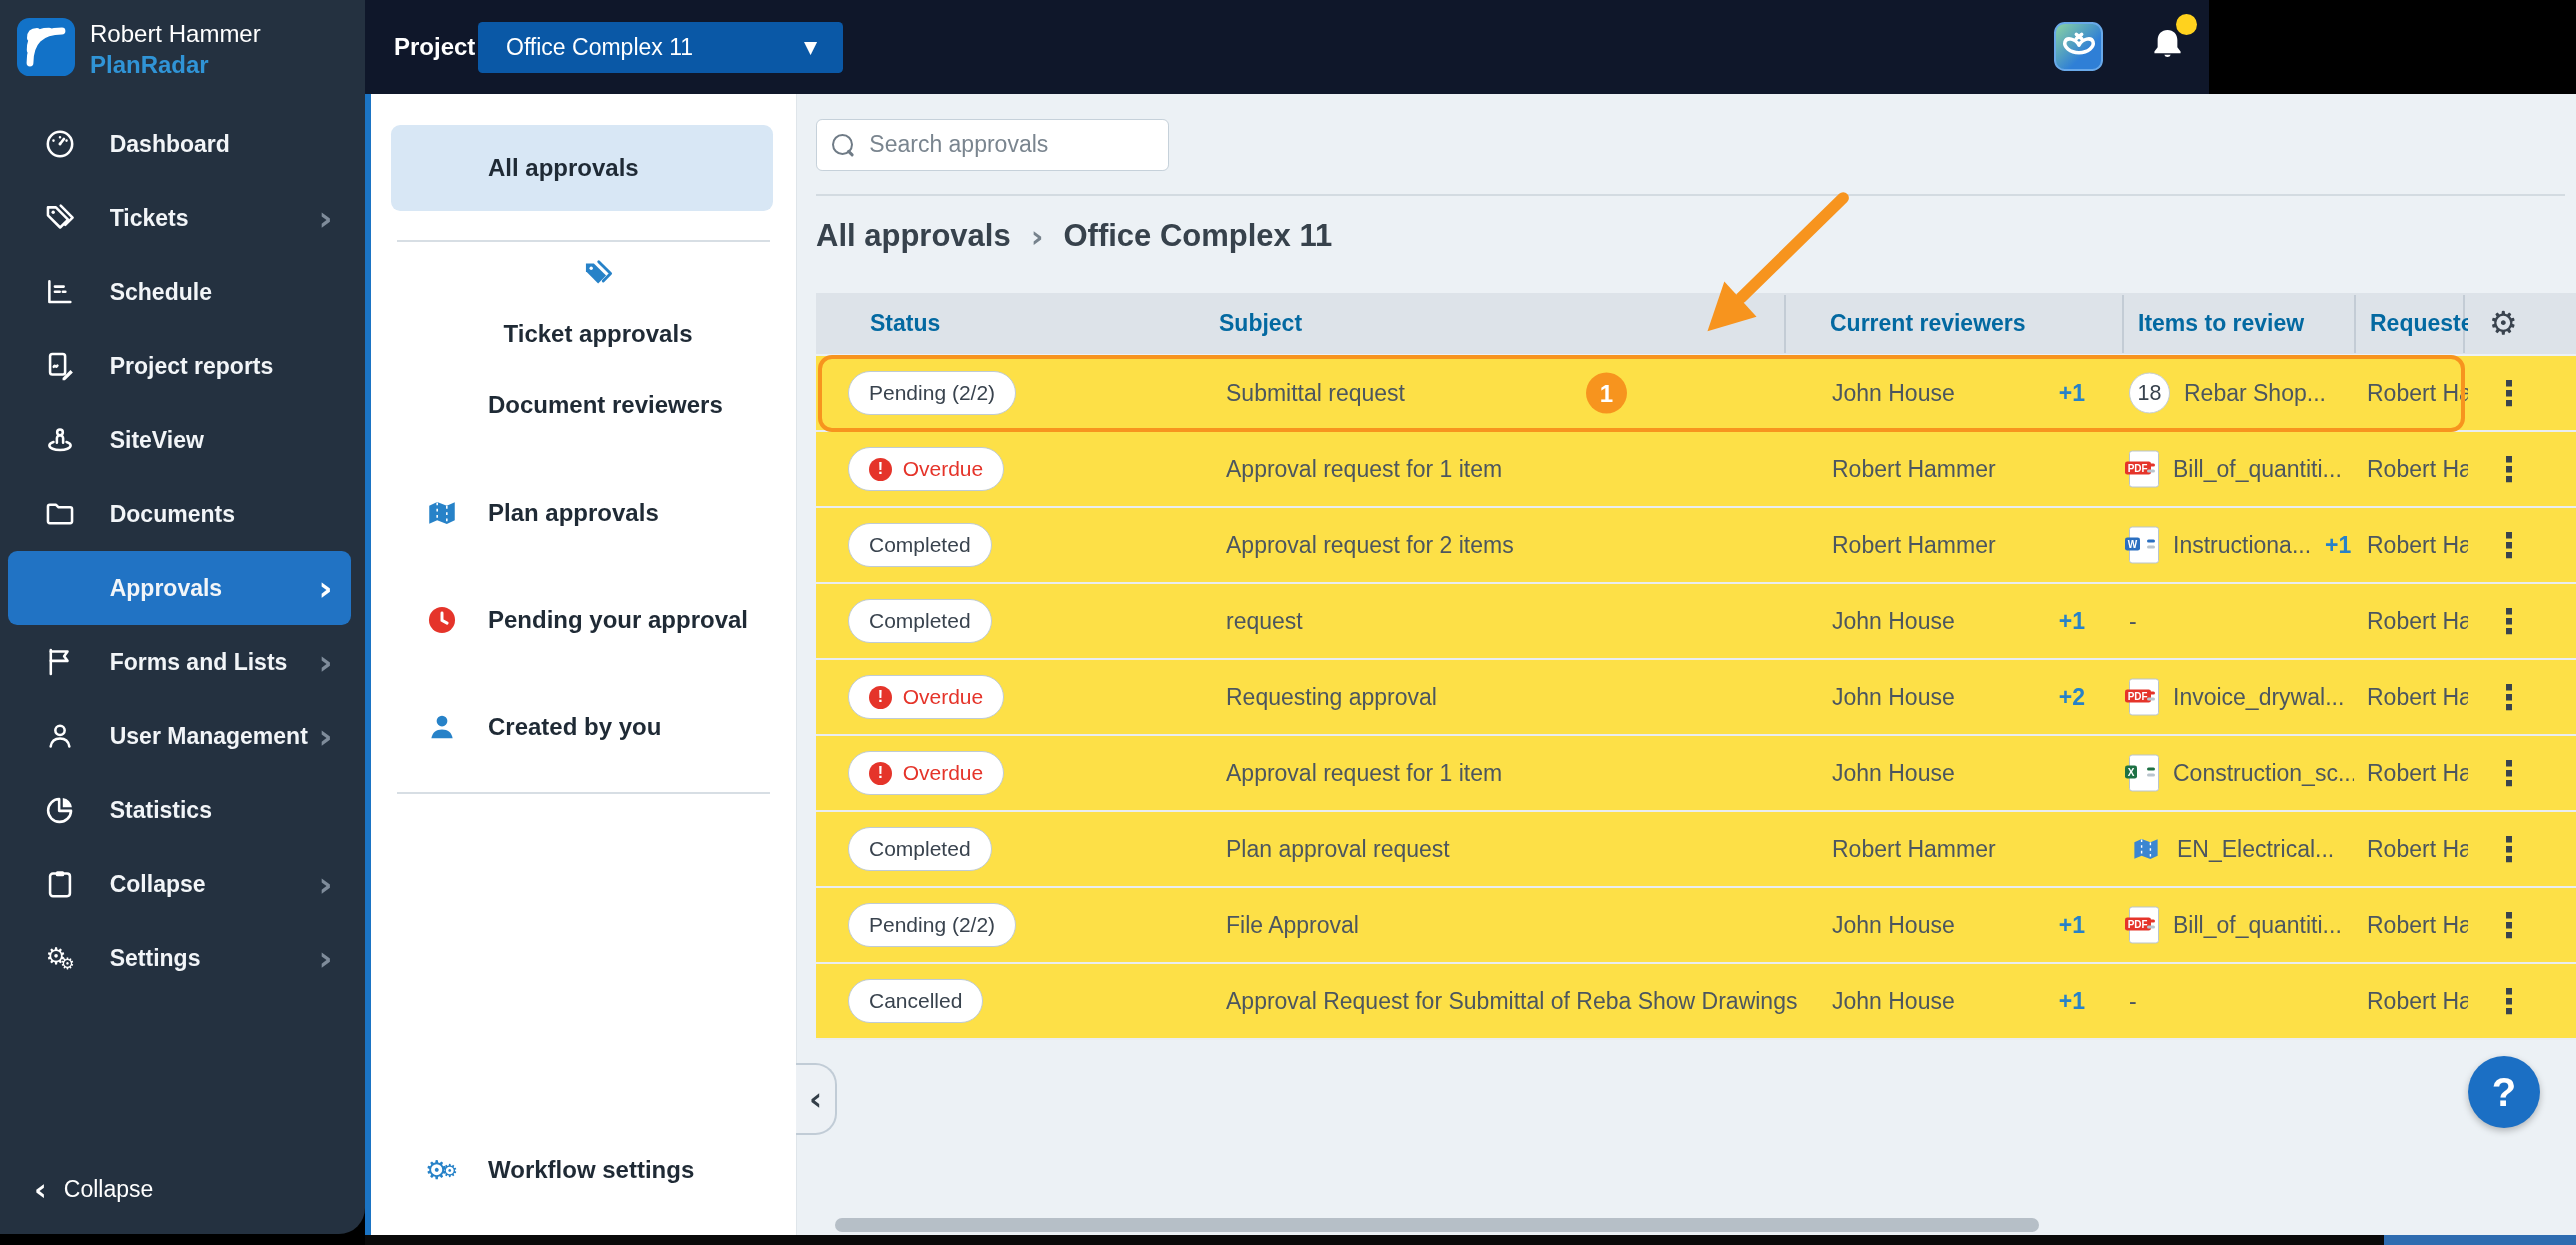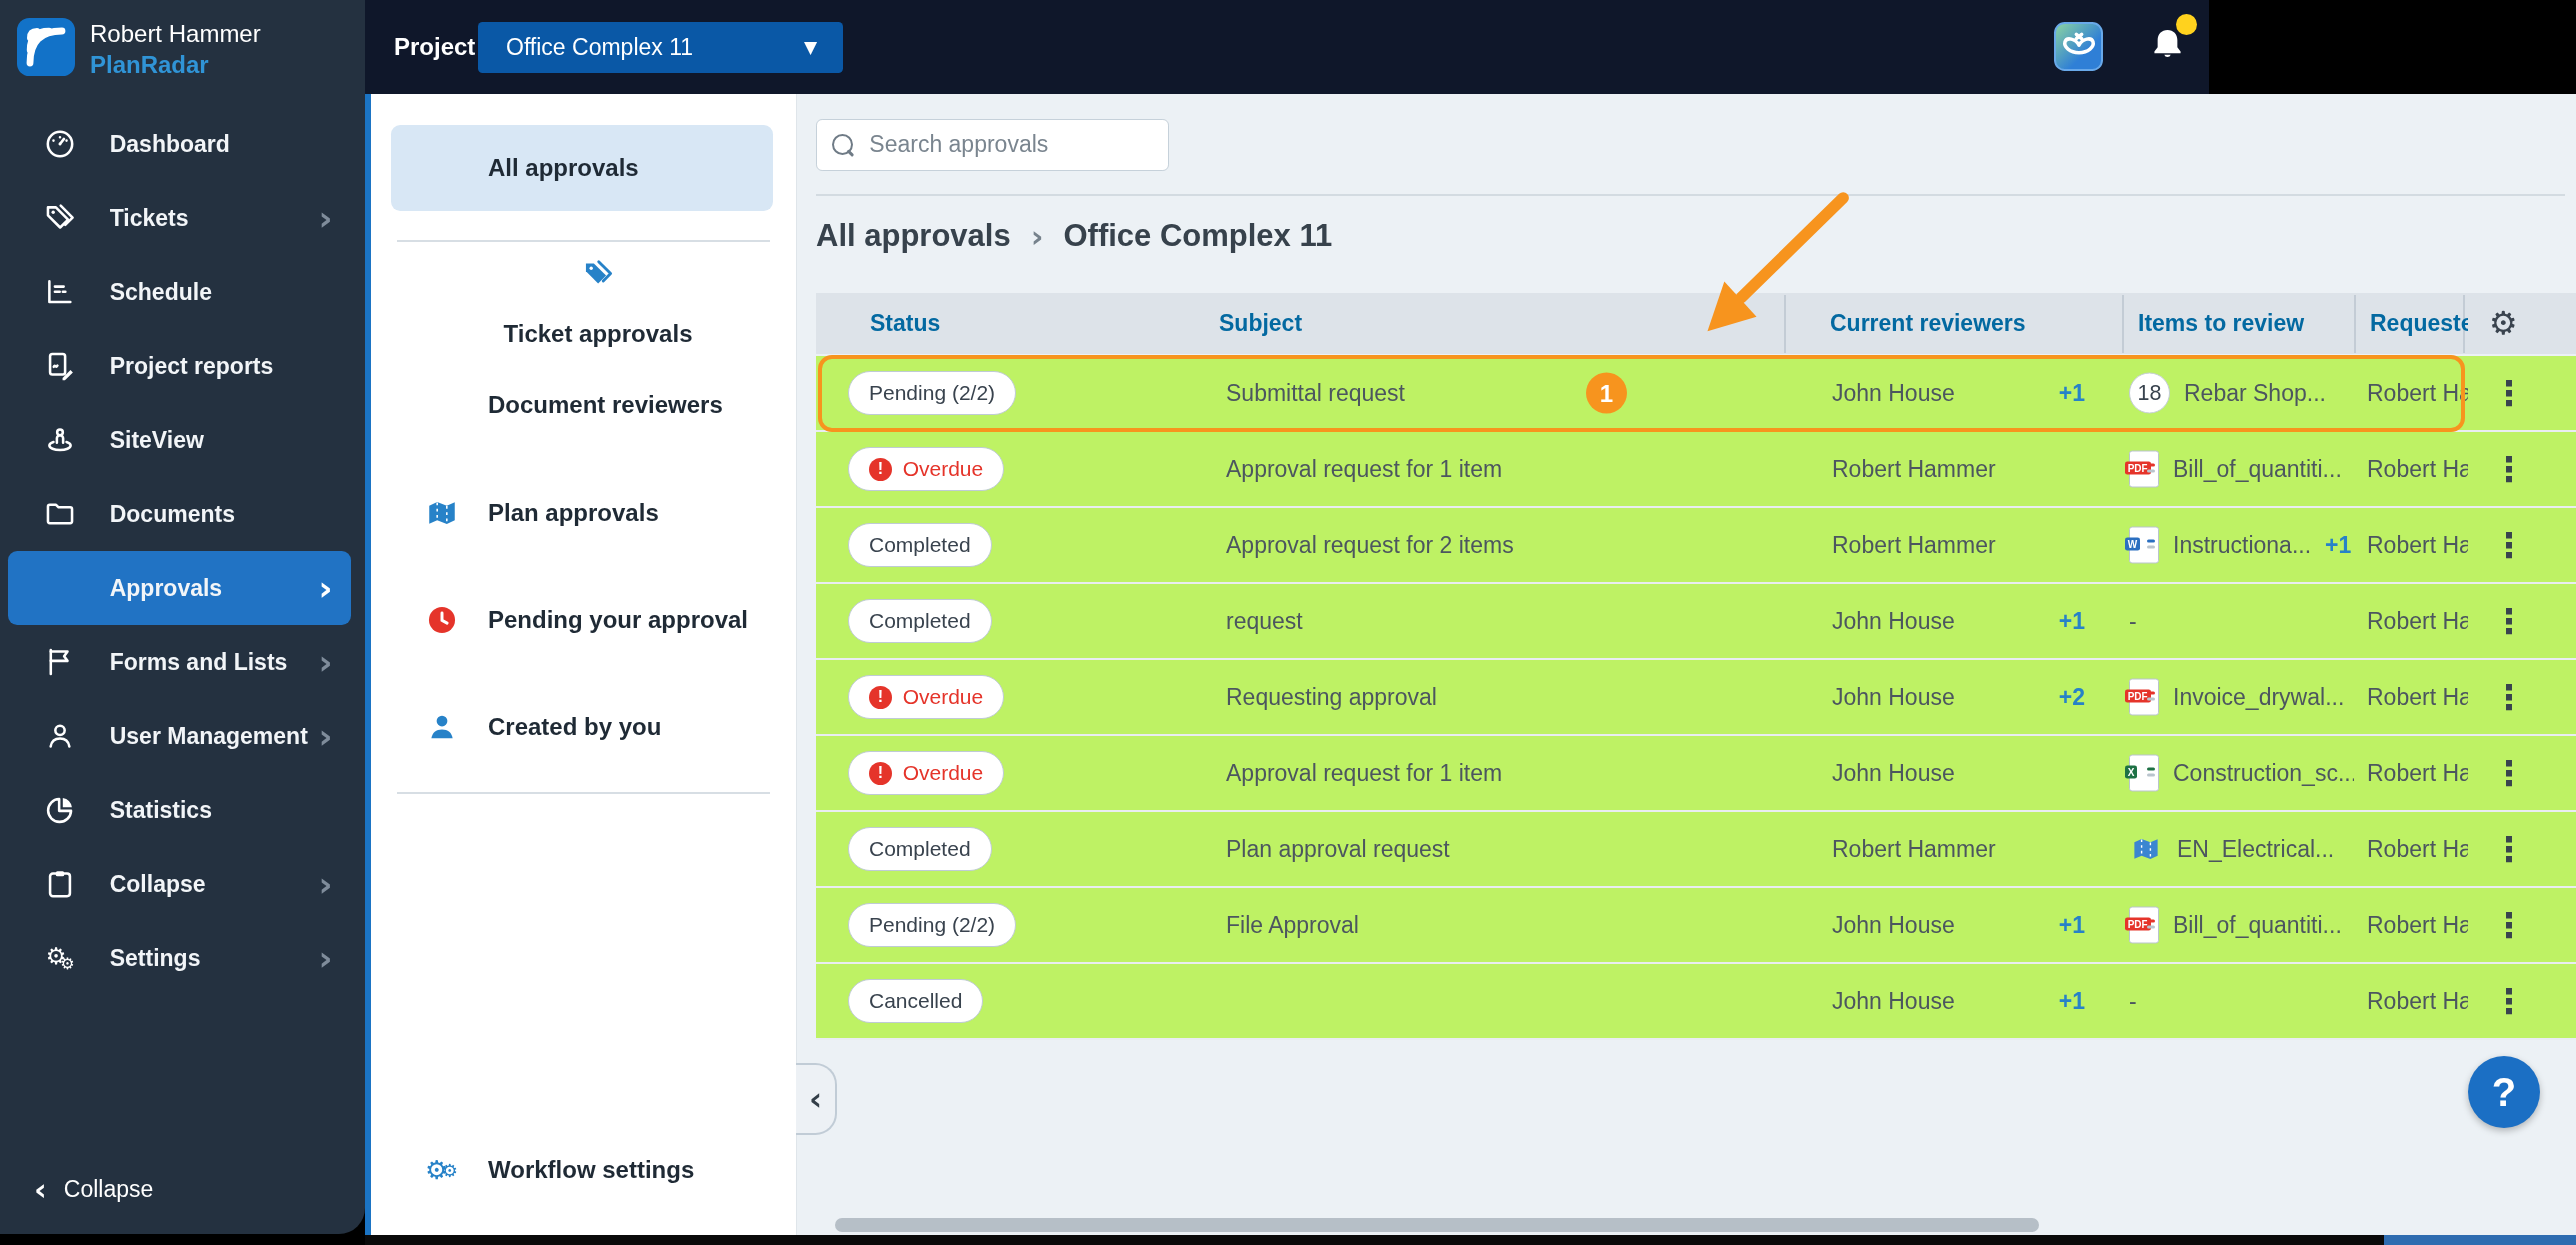--- a/index.html
+++ b/index.html
@@ -52,21 +52,21 @@
   .breadcrumb{position:absolute;left:19px;top:124px;display:flex;align-items:center;gap:20px;font-size:31px;font-weight:bold;color:#37424c;}
   .bc-sep{color:#76828c;font-size:31px;font-weight:bold;}
 
   .thead{position:absolute;left:19px;top:199px;width:1760px;height:61px;background:#dde3e9;}
   .th{position:absolute;top:0;height:61px;line-height:61px;font-size:23px;font-weight:bold;color:#0369a1;white-space:nowrap;}
   .th-clip{overflow:hidden;width:98px;}
   .vsep{position:absolute;top:1.5px;width:1.5px;height:58px;background:#c3ccd5;}
   .thead-gear{position:absolute;top:0;height:61px;line-height:61px;font-size:32px;color:#39434e;cursor:pointer;}
 
   .rows{position:absolute;left:19px;top:262px;width:1760px;}
-  .row{position:relative;height:74px;background:#bef264;border-bottom:2.3px solid #e9edf1;}
+  .row{position:relative;height:74px;background:#fde047;border-bottom:2.3px solid #e9edf1;}
   .cell{position:absolute;top:50%;transform:translateY(-50%);font-size:23px;color:#4c565f;white-space:nowrap;}
   .c-status{left:32px;}
   .c-subject{left:410px;max-width:337px;overflow:hidden;}
   .row:last-child .c-subject{max-width:590px;}
   .c-badge{left:770px;width:41px;height:41px;border-radius:50%;background:#f7941e;color:#fff;font-weight:bold;font-size:24px;display:flex;align-items:center;justify-content:center;}
   .c-reviewer{left:1016px;}
   .c-rextra{left:1181px;width:88px;text-align:right;color:#2782c8;font-weight:bold;}
   .c-items{left:1313px;display:flex;align-items:center;gap:14px;max-width:253px;}
   .c-items .fname{max-width:181px;overflow:hidden;white-space:nowrap;}
   .c-items .iextra{color:#2782c8;font-weight:bold;}
@@ -475,20 +475,21 @@
             </span>
             <span class="fname">Bill_of_quantiti...</span>
           </span>
           <span class="cell c-requester">Robert Ha</span>
           <span class="cell c-kebab">⋮</span>
         </div>
         <div class="row">
           <span class="cell c-status"><span class="pill cancelled">
               <span>Cancelled</span>
             </span></span>
+          <span class="cell c-subject">Approval Request for Submittal of Reba Show Drawings</span>
           <span class="cell c-reviewer">John House</span>
           <span class="cell c-rextra">+1</span>
           <span class="cell c-items">
             <span class="fname">-</span>
           </span>
           <span class="cell c-requester">Robert Ha</span>
           <span class="cell c-kebab">⋮</span>
         </div>
       </div>
 

